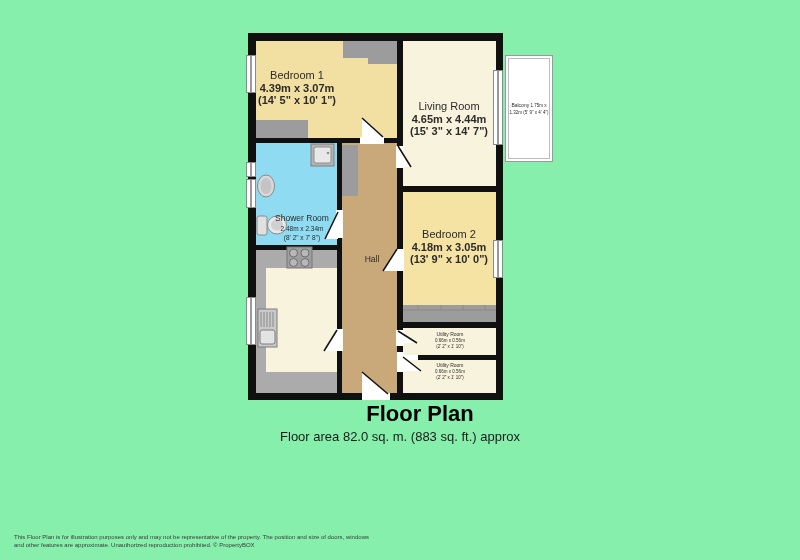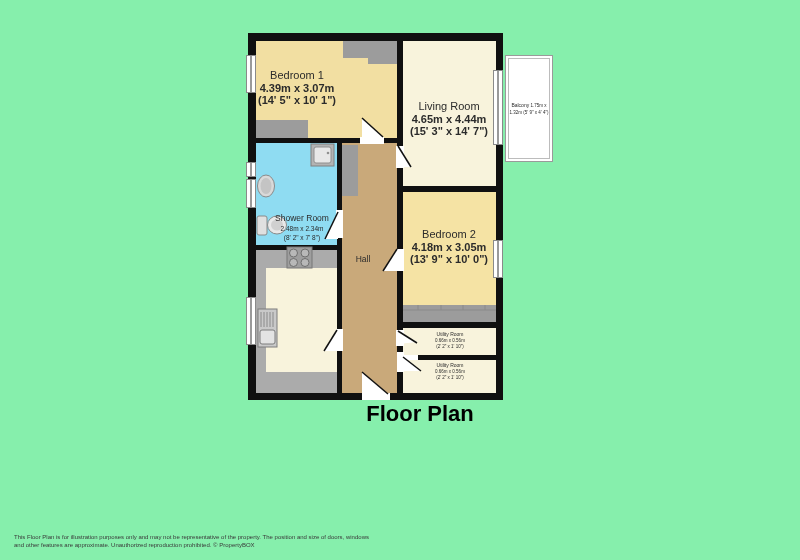--- a/index.html
+++ b/index.html
@@ -43,21 +43,21 @@
   .big .nm{font-size:11px;line-height:14px;}
   .big .dm{font-size:11px;line-height:12px;font-weight:bold;}
   .mid .nm{font-size:8.5px;line-height:11px;}
   .mid .dm{font-size:6.5px;line-height:9px;}
   .tiny .nm{font-size:5px;line-height:7px;}
   .tiny .dm{font-size:4.5px;line-height:6px;}
   .l-bed1{left:237px;top:68px;width:120px;}
   .l-living{left:389px;top:99px;width:120px;}
   .l-shower{left:252px;top:176px;width:100px;margin-top:37px;}
   .l-kitchen{left:240px;top:277px;width:120px;}
-  .l-hall{left:337px;top:254px;width:52px;font-size:8.5px;}
+  .l-hall{left:346px;top:254px;width:52px;font-size:8.5px;}
   .l-bed2{left:389px;top:227px;width:120px;}
   .l-util1{left:411px;top:331px;width:78px;}
   .l-util2{left:411px;top:362px;width:78px;}
   .l-balcony{font-size:5px;line-height:6px;text-align:center;color:#2b2b2b;}
   .l-balcony .dm{font-size:4.5px;}
   
   .plan-title{left:0;top:401px;width:800px;text-align:center;font-size:22px;font-weight:bold;color:#000;padding-left:20px;}
   .plan-subtitle{left:0;top:429px;width:800px;text-align:center;font-size:13px;color:#1a1a1a;}
   .footer-total{left:14px;top:510px;width:600px;font-size:13.5px;color:#1a1a1a;}
   .footer-disclaimer{left:14px;top:533px;width:620px;font-size:6px;line-height:8px;color:#3a3a3a;}
@@ -223,19 +223,20 @@
     <span class="dm">0.66m x 0.56m</span>
     <span class="dm">(2' 2" x 1' 10")</span>
   </div>
   <div class="lbl tiny l-util2">
     <span class="nm">Utility Room</span>
     <span class="dm">0.66m x 0.56m</span>
     <span class="dm">(2' 2" x 1' 10")</span>
   </div>
 
   <div class="abs plan-title">Floor Plan</div>
+  <div class="abs plan-subtitle">Floor area 82.0 sq. m. (883 sq. ft.) approx</div>
 
   <div class="abs footer-disclaimer">
     <span>This Floor Plan is for illustration purposes only and may not be representative of the property. The position and size of doors, windows</span><br>
     <span>and other features are approximate. Unauthorized reproduction prohibited. © PropertyBOX</span>
   </div>
 
 </div>
 
 </body></html>

